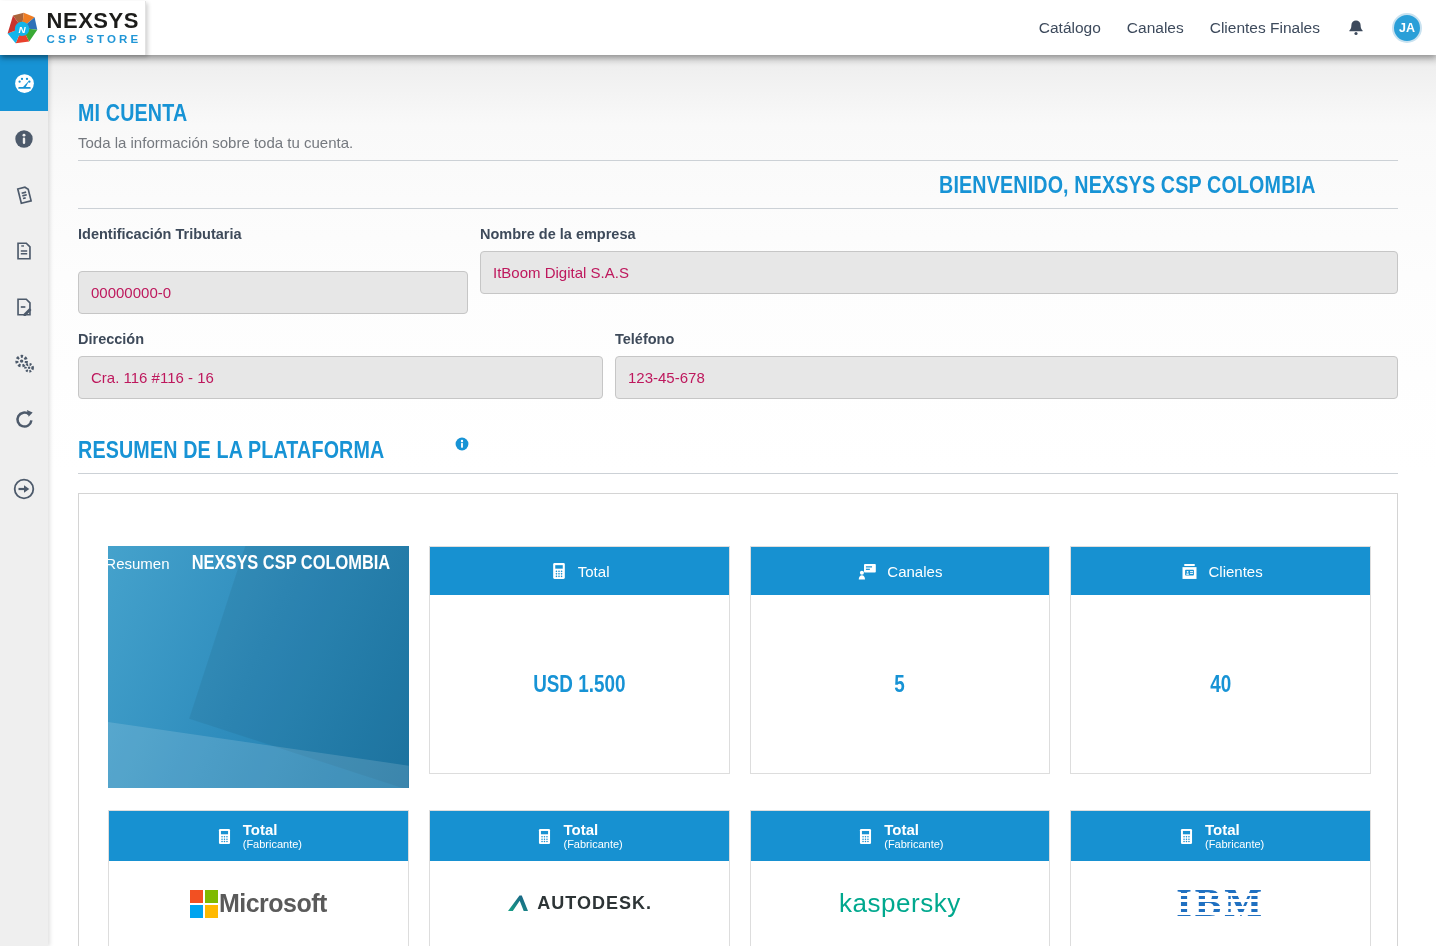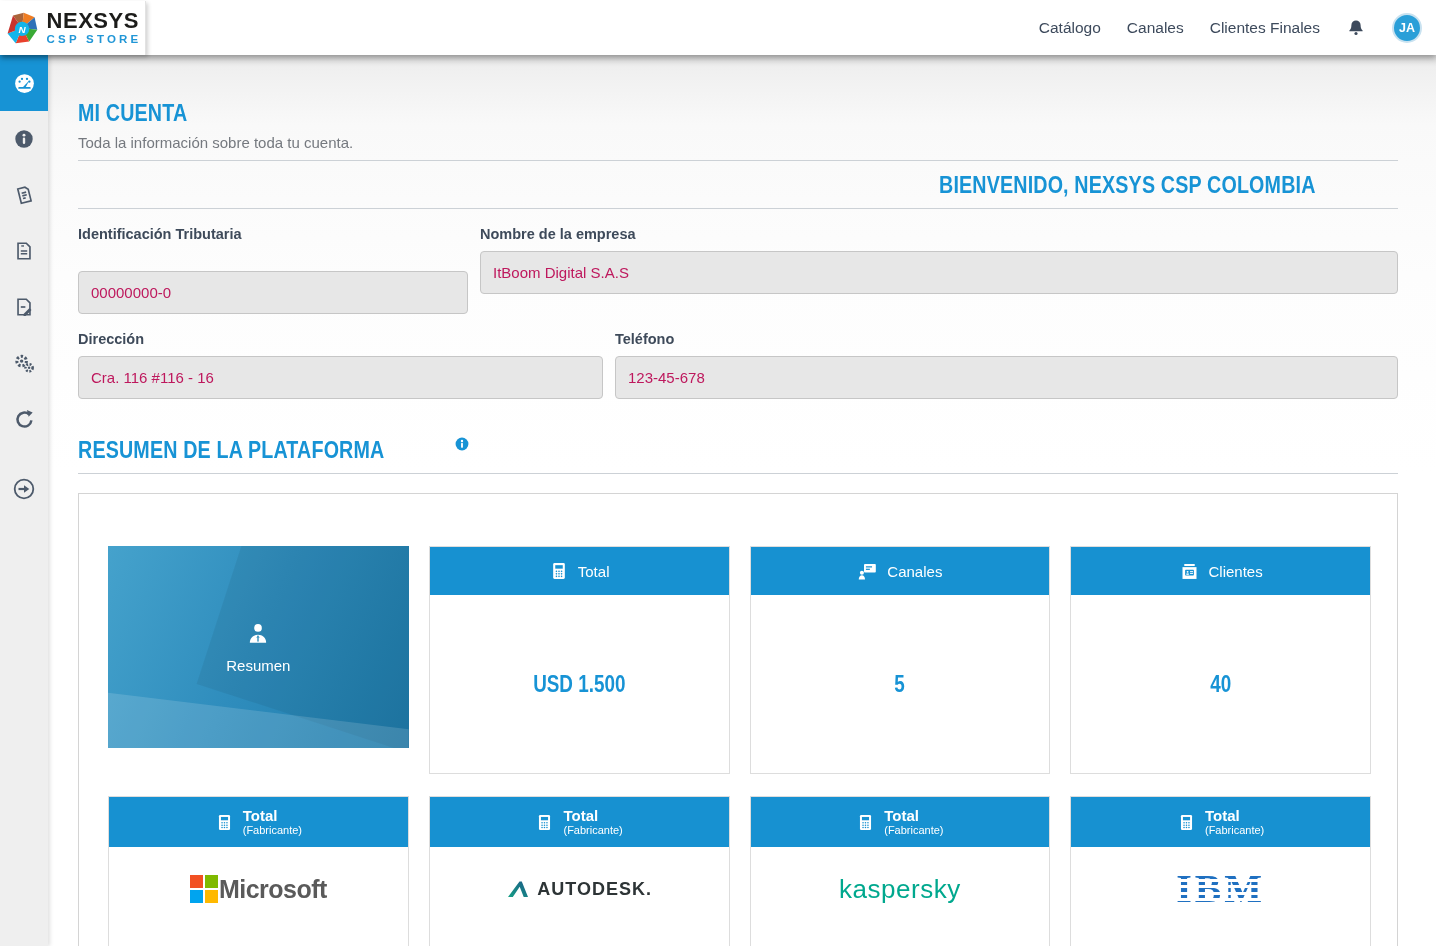--- a/index.html
+++ b/index.html
@@ -52,22 +52,22 @@
                  padding:0 12px; font-size:15px; color:#be185d; font-family:"Liberation Sans",sans-serif; }
   .w-id { width:390px;gap:20px; } .w-name { flex:1; } .w-dir { width:525px; } .w-city { width:385px; } .w-tel { flex:1; }
   .edit-row { display:flex; justify-content:flex-end; align-items:center; gap:8px; margin-top:23px; }
   .edit-link { font-size:15px; font-weight:700; color:#47536b; text-decoration:underline; cursor:pointer; }
 
   
   .panel { margin-top:19px; border:1px solid #d4d4d4; background:#fff; padding:52px 26px 40px 29px; height:600px; }
   .cards { display:grid; grid-template-columns:repeat(4,1fr); gap:20px; align-items:start; }
   .cards + .cards { margin-top:22px; }
 
-  .overview-card { height:202px; position:relative; overflow:hidden; display:flex; flex-direction:column;
-                   align-items:center; justify-content:center; color:#fff; cursor:pointer;
+  .overview-card { height:242px; position:relative; overflow:hidden; display:flex; 
+                   justify-content:center; color:#fff; cursor:pointer;
                    background:linear-gradient(115deg,#45a2cc 0%,#2f8dbd 48%,#1e7aa9 100%); }
   .overview-card::after { content:""; position:absolute; left:0; bottom:0; width:100%; height:42%;
                    background:rgba(255,255,255,.14); clip-path:polygon(0 35%,100% 78%,100% 100%,0 100%); }
   .overview-card::before { content:""; position:absolute; right:-20%; top:-30%; width:80%; height:120%;
                    background:rgba(0,0,0,.06); transform:rotate(18deg); }
   .ov-label { font-size:15px; margin-top:9px; position:relative; z-index:2; }
   .ov-name { font-size:20px; font-weight:700; margin-top:5px; position:relative; z-index:2; }
 
   .stat-card { background:#fff; border:1px solid #ddd; height:228px; display:flex; flex-direction:column; cursor:pointer; }
   .stat-head { height:48px; background:#1791d1; color:#fff; display:flex; align-items:center;
@@ -78,21 +78,21 @@
   .vendor-card { background:#fff; border:1px solid #ddd; height:180px; display:flex; flex-direction:column; cursor:pointer; }
   .vendor-head { height:50px; background:#1791d1; color:#fff; display:flex; align-items:center;
                  justify-content:center; gap:9px; }
   .vendor-head-text { display:flex; flex-direction:column; line-height:1.1; }
   .vh-total { font-size:15px; font-weight:700; }
   .vh-sub { font-size:11px; }
   .vendor-body { flex:1; display:flex; flex-direction:column; padding-top:12px; }
   .logo-area { height:60px; display:flex; align-items:center; justify-content:center; }
 
   
-  .ms-logo { display:flex; align-items:center; gap:1px; }
+  .ms-logo { display:flex; align-items:flex-end; gap:1px; }
   .ms-grid { display:grid; grid-template-columns:13px 13px; grid-template-rows:13px 13px; gap:2px; }
   .ms-grid span:nth-child(1){background:#f25022;} .ms-grid span:nth-child(2){background:#7fba00;}
   .ms-grid span:nth-child(3){background:#00a4ef;} .ms-grid span:nth-child(4){background:#ffb900;}
   .ms-text { font-size:25px; font-weight:600; color:#5a5a5a; letter-spacing:-.5px; }
   .adsk-logo { display:flex; align-items:center; gap:7px; }
   .adsk-text { font-size:18px; font-weight:700; color:#2d3436; letter-spacing:1px; }
   .kasp-text { font-size:26px; font-weight:500; color:#00a88e; letter-spacing:.5px; }
   .ibm-wrap { position:relative; display:inline-block; line-height:1; }
   .ibm-text { font-family:"Liberation Serif", serif; font-weight:700; font-size:40px;
               color:#1f70c1; letter-spacing:3px; line-height:1; }
@@ -256,20 +256,21 @@
       <div class="cards">
 
         <div class="overview-card">
           <svg width="28" height="28" viewBox="0 0 24 24" fill="#fff" style="position:relative;z-index:2">
             <circle cx="12" cy="6.8" r="3.3"></circle>
             <path d="M5 19.5c0-4 3.1-6.8 7-6.8s7 2.8 7 6.8z"></path>
             <path d="M12 12.8l-1.4 2.4h2.8z" fill="#2f8dbd"></path>
             <rect x="11.4" y="15" width="1.2" height="3.5" fill="#2f8dbd"></rect>
           </svg>
           <span class="ov-label">Resumen</span>
+          <span class="ov-name"><span class="cond-c">NEXSYS CSP COLOMBIA</span></span>
         </div>
 
         <div class="stat-card">
           <div class="stat-head">
             <svg width="20" height="20" viewBox="0 0 24 24">
               <rect x="5" y="2.5" width="14" height="19" rx="1.6" fill="#fff"></rect>
               <rect x="7.5" y="5" width="9" height="4.2" fill="#1791d1"></rect>
               <g fill="#1791d1">
                 <circle cx="8.9" cy="12.4" r="1"></circle>
                   <circle cx="12" cy="12.4" r="1"></circle>

